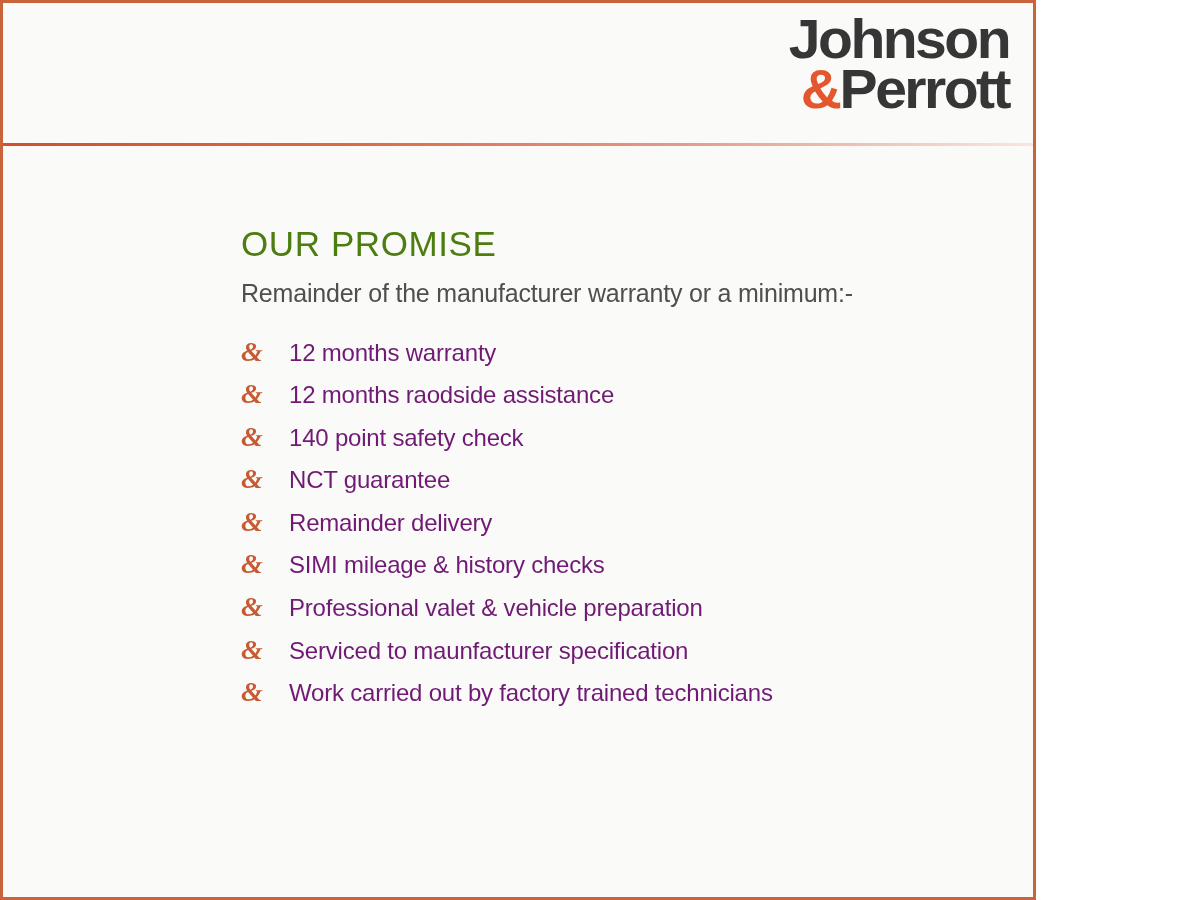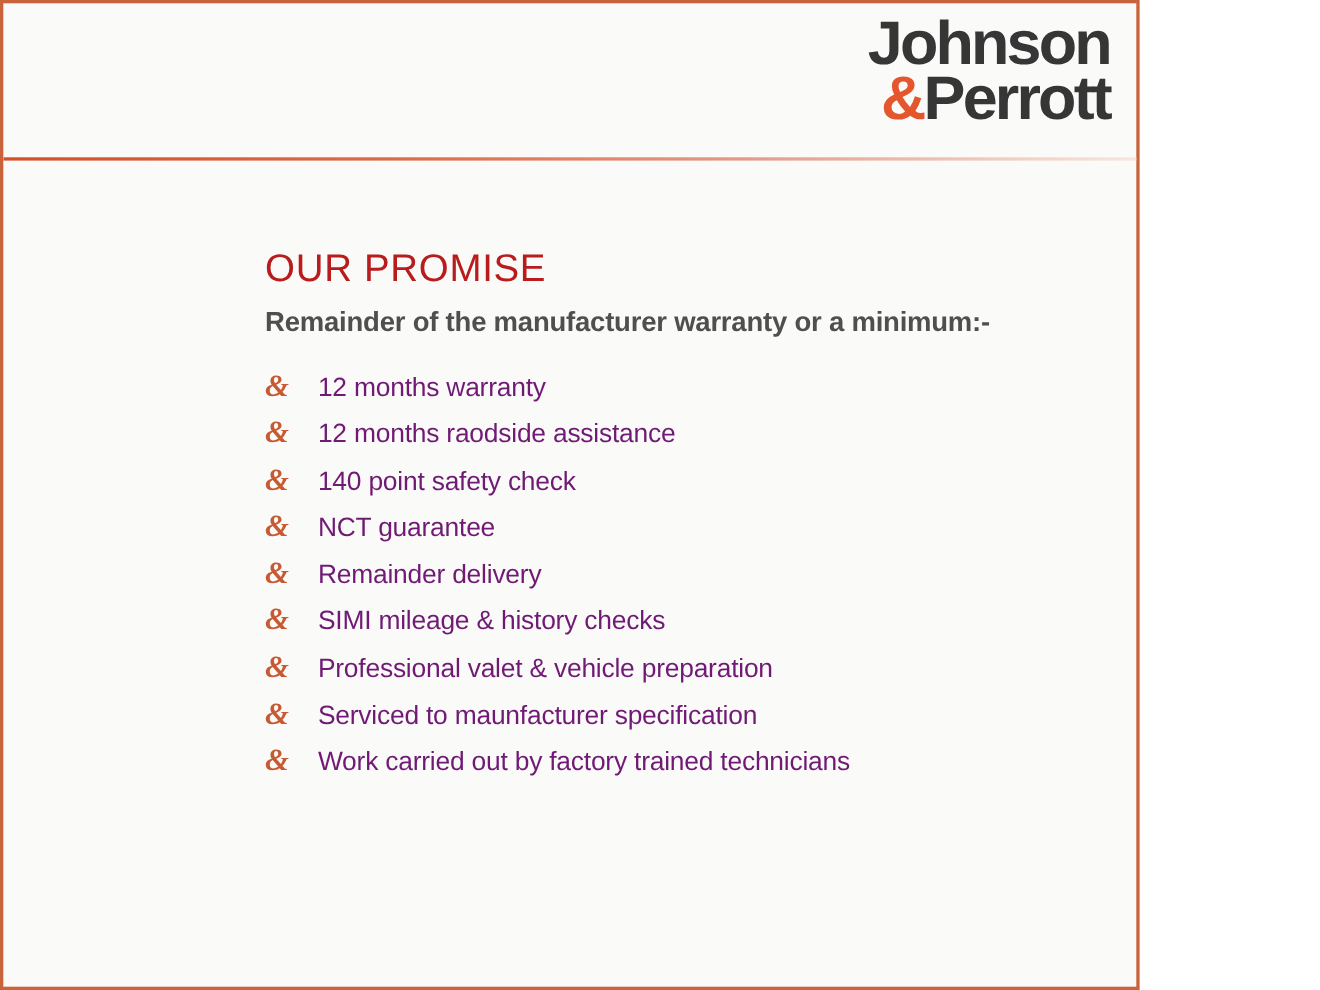--- a/index.html
+++ b/index.html
@@ -104,29 +104,29 @@
   .content {
     position: absolute;
     left: 238px;
     top: 222px;
     width: 900px;
   }
 
   .promise-title {
     font-size: 35px;
     font-weight: normal;
-    color: #b91c1c;
+    color: #4d7c0f;
     letter-spacing: 0.6px;
     margin: 0 0 14px 0;
     line-height: 1.1;
   }
 
   .promise-subtitle {
     font-size: 25px;
-    font-weight: bold;
+    font-weight: normal;
     color: #4f4f4f;
     letter-spacing: -0.2px;
     margin: 0 0 30px 0;
     line-height: 1.2;
   }
 
   .promise-list {
     list-style: none;
     margin: 0;
     padding: 0;

